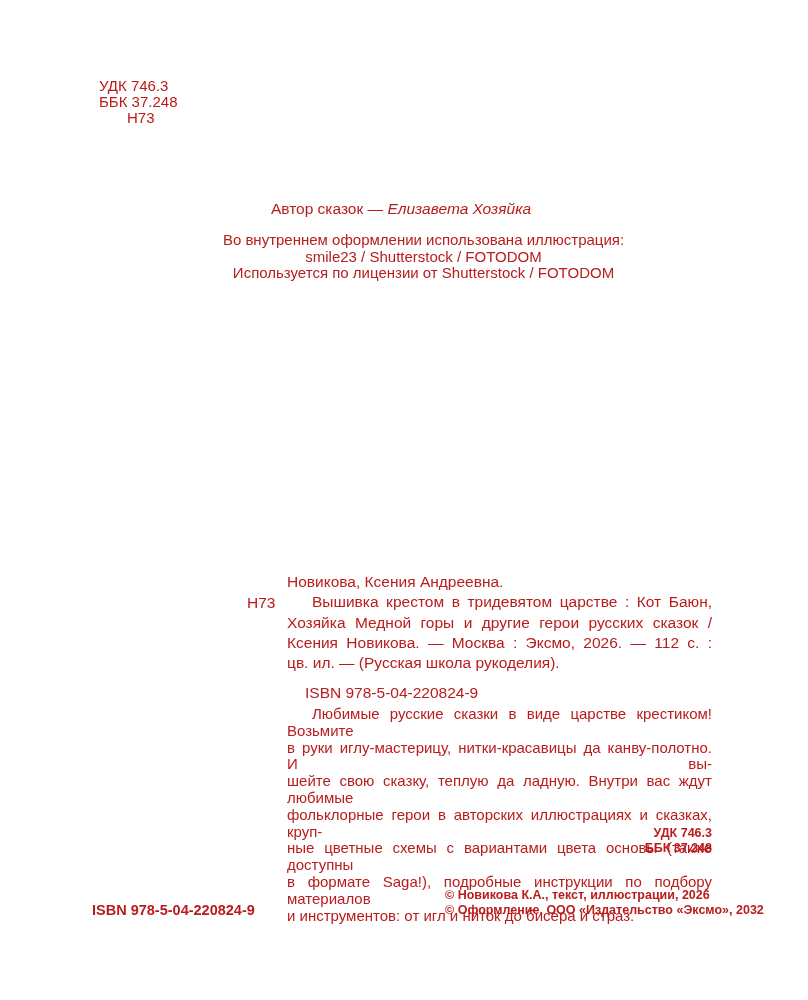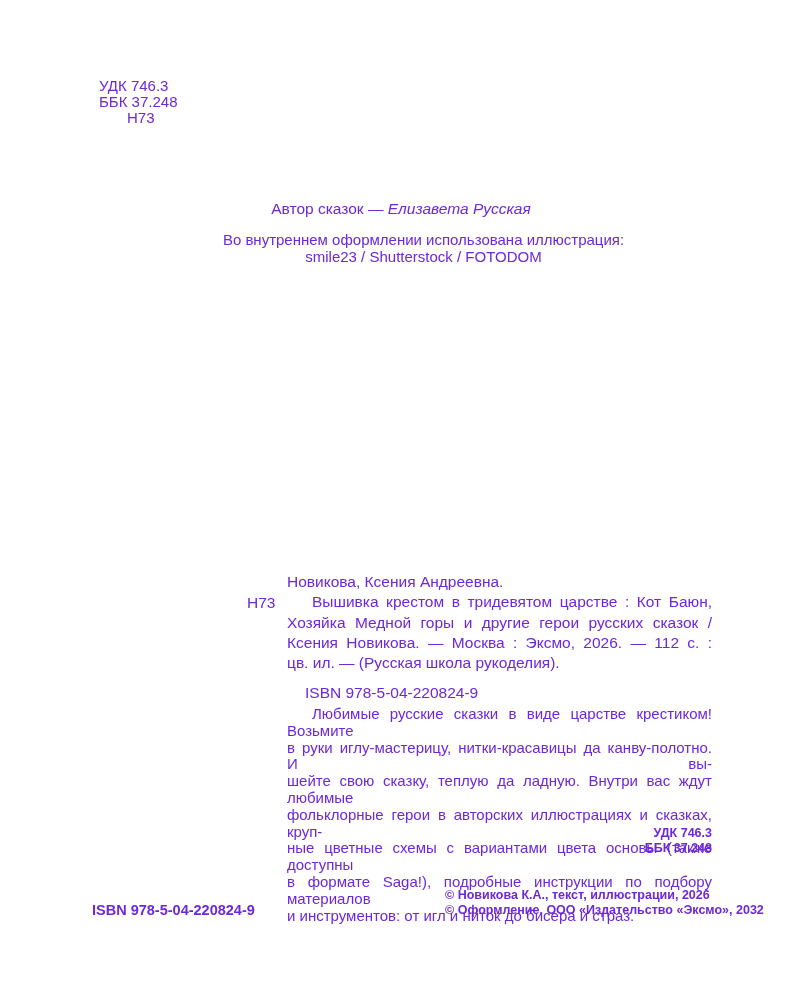--- a/index.html
+++ b/index.html
@@ -1,21 +1,21 @@
 <!DOCTYPE html>
 <html lang="ru"><head>
 <meta charset="utf-8">
 <style>
   html, body { margin: 0; padding: 0; background: #ffffff; }
   .page {
     position: relative;
     width: 808px;
     height: 1000px;
     background: #ffffff;
-    color: #6d28d9;
+    color: #b91c1c;
     font-family: "Liberation Sans", sans-serif;
     overflow: hidden;
   }
   .abs { position: absolute; }
 
   
   .top-block { left: 99px; top: 78px; font-size: 15px; line-height: 15.8px; }
   .top-block .code-line { padding-left: 28px; }
 
   
@@ -50,26 +50,27 @@
 
 <div class="page">
 
   <div class="abs top-block">
     <div>УДК 746.3</div>
     <div>ББК 37.248</div>
     <div class="code-line">Н73</div>
   </div>
 
   <div class="abs author-line">
-    <span>Автор сказок — </span><em>Елизавета Русская</em>
+    <span>Автор сказок — </span><em>Елизавета Хозяйка</em>
   </div>
 
   <div class="abs license-block">
     <div>Во внутреннем оформлении использована иллюстрация:</div>
     <div>smile23 / Shutterstock / FOTODOM</div>
+    <div>Используется по лицензии от Shutterstock / FOTODOM</div>
   </div>
 
   <div class="abs catalog">
     <div class="catalog-heading">Новикова, Ксения Андреевна.</div>
     <div class="catalog-para">
       <span class="hang-code">Н73</span>
       <div class="jline indent">Вышивка крестом в тридевятом царстве : Кот Баюн,</div>
       <div class="jline">Хозяйка Медной горы и другие герои русских сказок /</div>
       <div class="jline">Ксения Новикова. — Москва : Эксмо, 2026. — 112 с. :</div>
       <div class="jline last">цв. ил. — (Русская школа рукоделия).</div>

